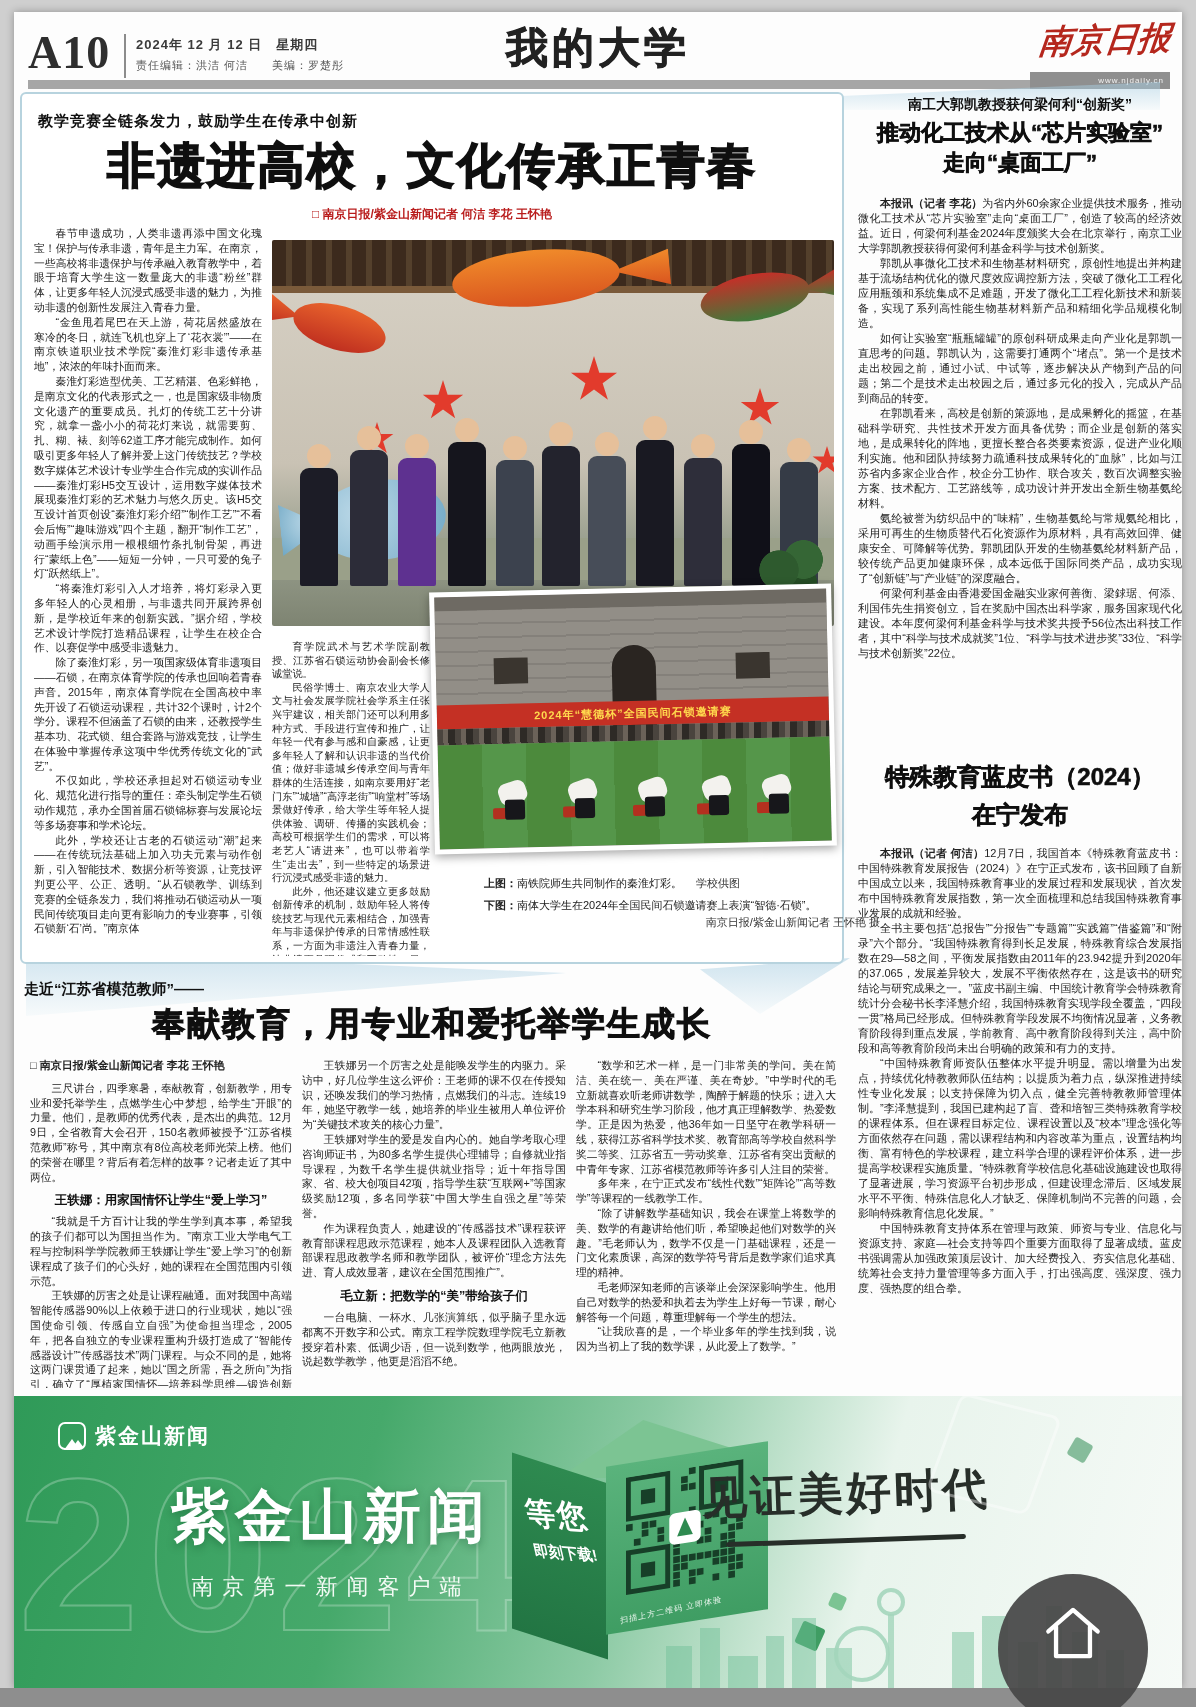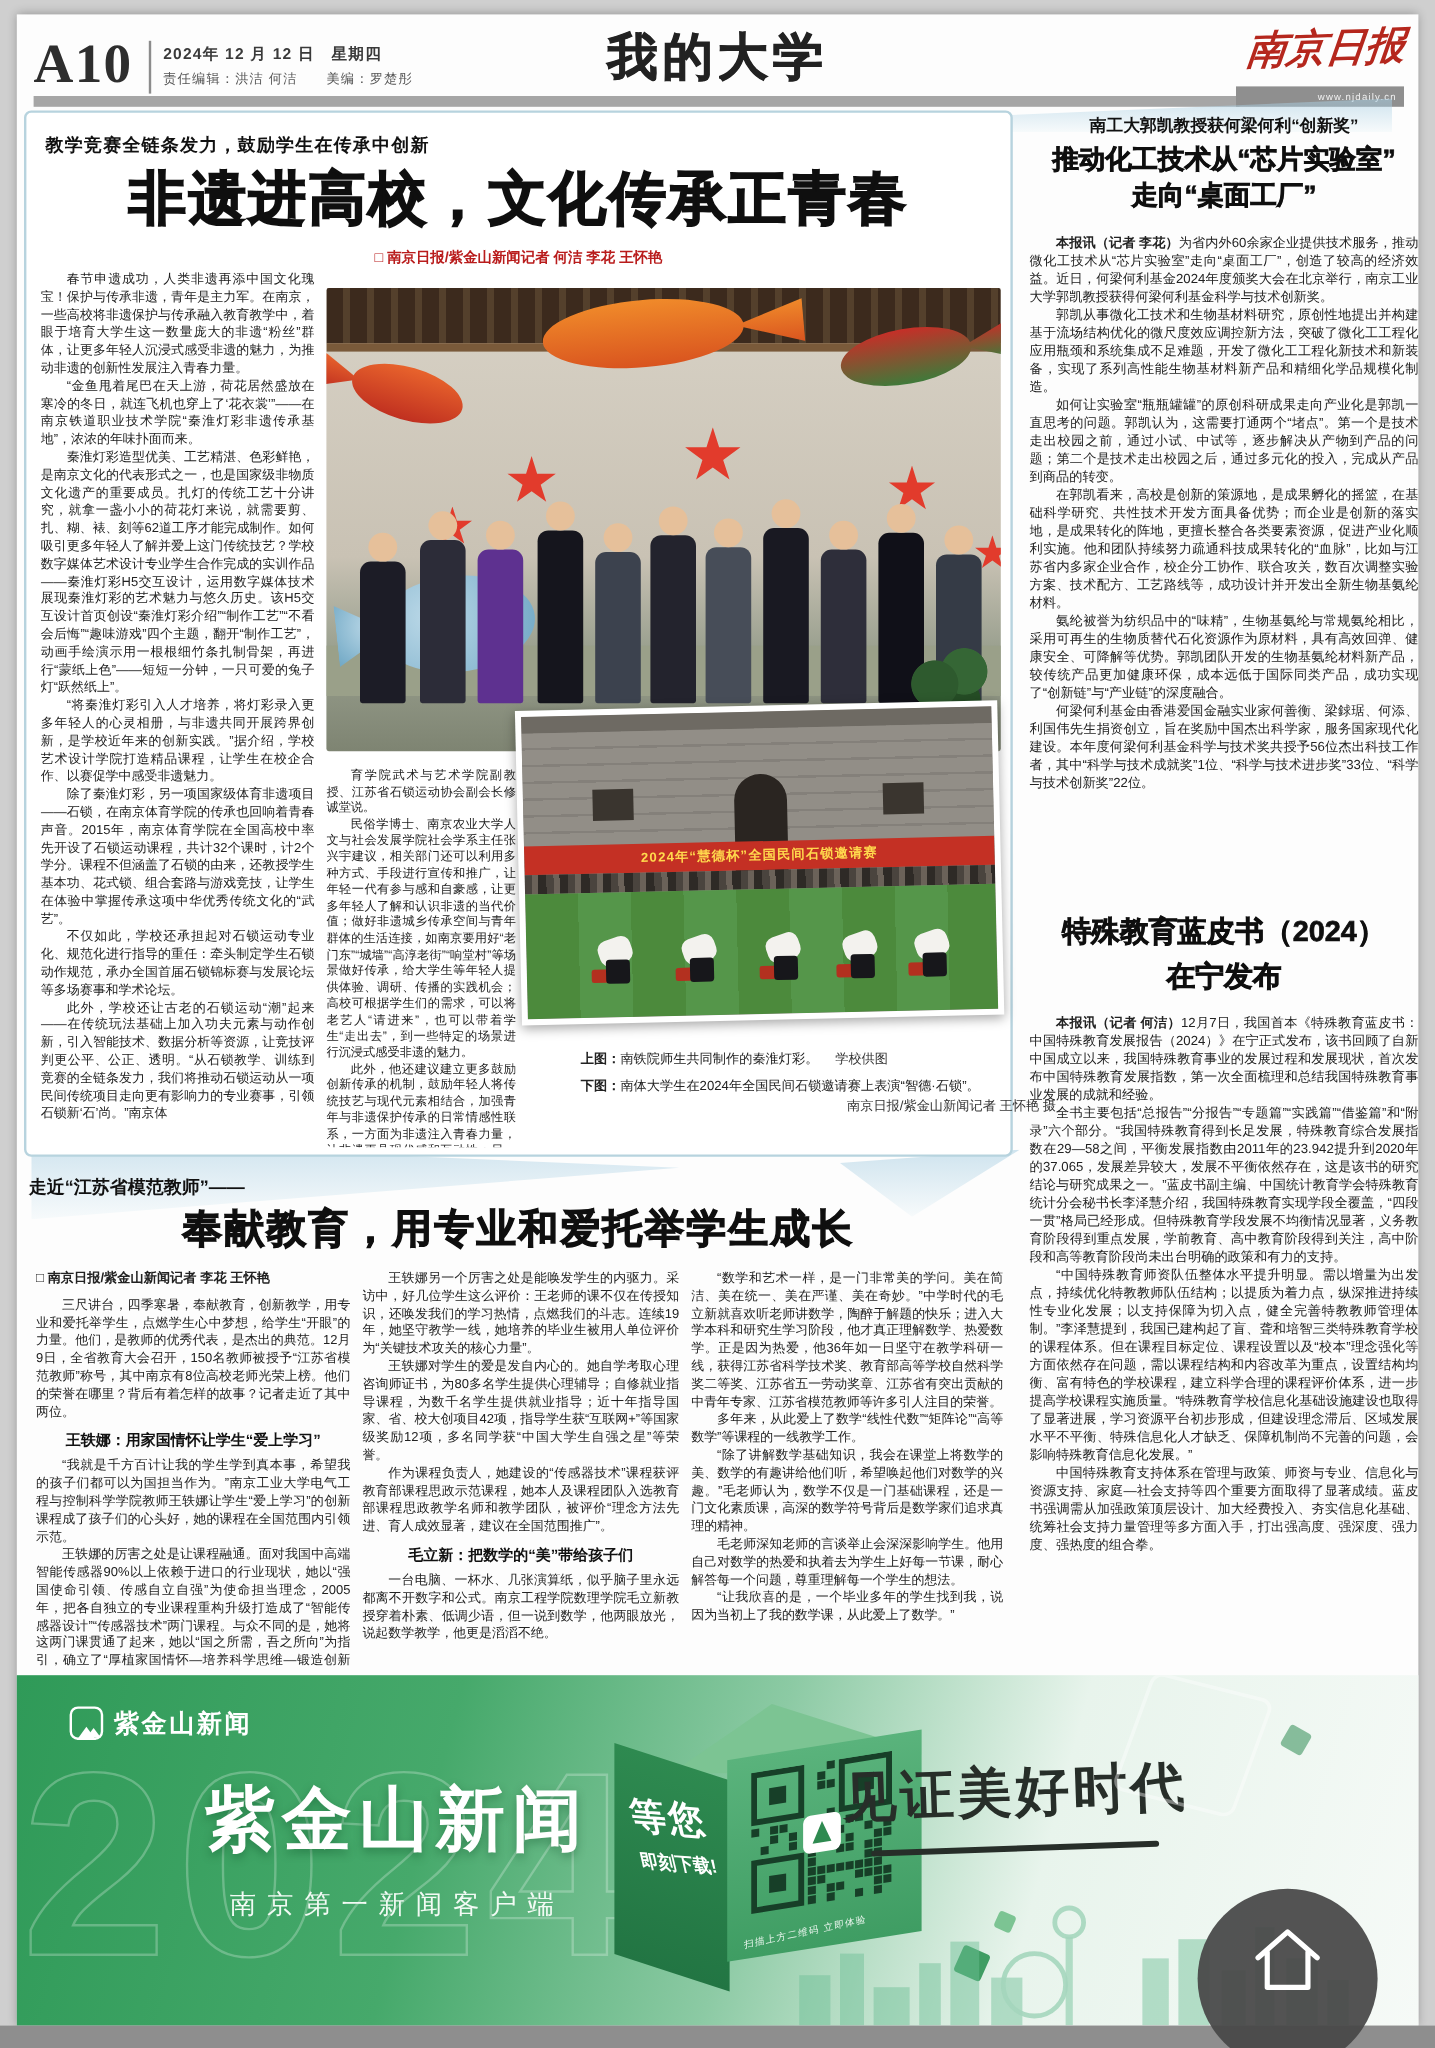--- a/index.html
+++ b/index.html
@@ -262,21 +262,21 @@
     </div>
   <div class="tcol bcol2 abs">
       <p class="para"><b class="lead"></b><span>王轶娜另一个厉害之处是能唤发学生的内驱力。采访中，好几位学生这么评价：王老师的课不仅在传授知识，还唤发我们的学习热情，点燃我们的斗志。连续19年，她坚守教学一线，她培养的毕业生被用人单位评价为“关键技术攻关的核心力量”。</span></p>
       <p class="para"><b class="lead"></b><span>王轶娜对学生的爱是发自内心的。她自学考取心理咨询师证书，为80多名学生提供心理辅导；自修就业指导课程，为数千名学生提供就业指导；近十年指导国家、省、校大创项目42项，指导学生获“互联网+”等国家级奖励12项，多名同学获“中国大学生自强之星”等荣誉。</span></p>
       <p class="para"><b class="lead"></b><span>作为课程负责人，她建设的“传感器技术”课程获评教育部课程思政示范课程，她本人及课程团队入选教育部课程思政教学名师和教学团队，被评价“理念方法先进、育人成效显著，建议在全国范围推广”。</span></p>
       <p class="para h"><b class="lead"></b><span>毛立新：把数学的“美”带给孩子们</span></p>
       <p class="para"><b class="lead"></b><span>一台电脑、一杯水、几张演算纸，似乎脑子里永远都离不开数字和公式。南京工程学院数理学院毛立新教授穿着朴素、低调少语，但一说到数学，他两眼放光，说起数学教学，他更是滔滔不绝。</span></p>
     </div>
   <div class="tcol bcol3 abs">
       <p class="para"><b class="lead"></b><span>“数学和艺术一样，是一门非常美的学问。美在简洁、美在统一、美在严谨、美在奇妙。”中学时代的毛立新就喜欢听老师讲数学，陶醉于解题的快乐；进入大学本科和研究生学习阶段，他才真正理解数学、热爱数学。正是因为热爱，他36年如一日坚守在教学科研一线，获得江苏省科学技术奖、教育部高等学校自然科学奖二等奖、江苏省五一劳动奖章、江苏省有突出贡献的中青年专家、江苏省模范教师等许多引人注目的荣誉。</span></p>
-      <p class="para"><b class="lead"></b><span>多年来，从此爱上了数学“线性代数”“矩阵论”“高等数学”等课程的一线教学工作。</span></p>
+      <p class="para"><b class="lead"></b><span>多年来，在宁正式发布“线性代数”“矩阵论”“高等数学”等课程的一线教学工作。</span></p>
       <p class="para"><b class="lead"></b><span>“除了讲解数学基础知识，我会在课堂上将数学的美、数学的有趣讲给他们听，希望唤起他们对数学的兴趣。”毛老师认为，数学不仅是一门基础课程，还是一门文化素质课，高深的数学符号背后是数学家们追求真理的精神。</span></p>
       <p class="para"><b class="lead"></b><span>毛老师深知老师的言谈举止会深深影响学生。他用自己对数学的热爱和执着去为学生上好每一节课，耐心解答每一个问题，尊重理解每一个学生的想法。</span></p>
       <p class="para"><b class="lead"></b><span>“让我欣喜的是，一个毕业多年的学生找到我，说因为当初上了我的数学课，从此爱上了数学。”</span></p>
     </div>
 
   <div class="banner abs">
     <div class="bn-watermark">2024</div>
     <div class="bn-logo">
       <span class="bn-logo-icon"></span>
       <span class="bn-logo-text">紫金山新闻</span>

